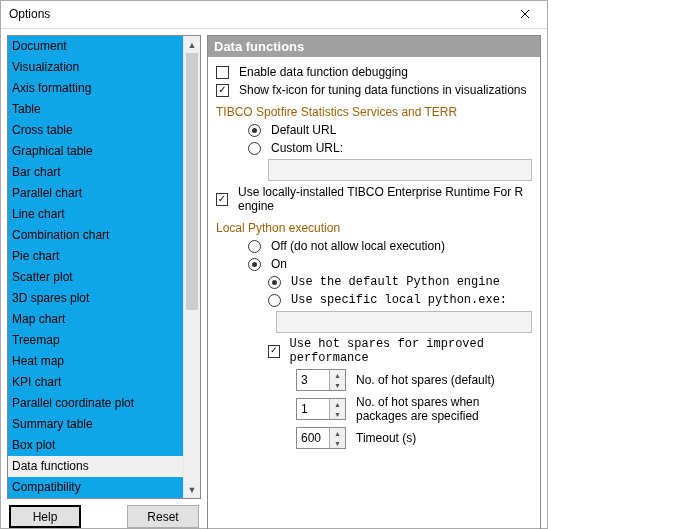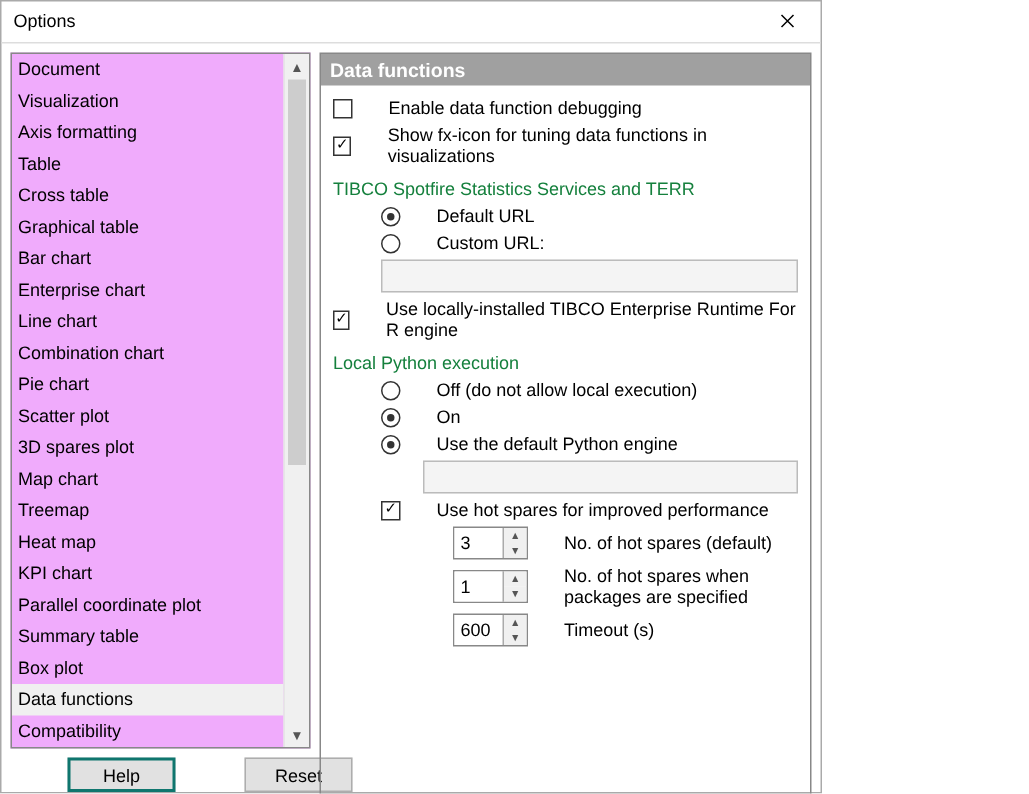--- a/index.html
+++ b/index.html
@@ -4,44 +4,44 @@
 <style>
   * { box-sizing: border-box; }
   html, body { margin:0; padding:0; font-family: "Segoe UI", Tahoma, sans-serif; font-size:12px; color:#000; background:#fff; }
   .window { width:548px; height:529px; border:1px solid #aaa; display:flex; flex-direction:column; background:#fff;justify-content:center; }
   .titlebar { height:30px; display:flex; align-items:center; justify-content:space-between; padding:0 0 0 8px; border-bottom:1px solid #ddd; }
   .titlebar .title { font-size:12px; }
   .titlebar .close { width:45px; height:29px; display:flex; align-items:center; justify-content:center; font-size:14px; line-height:1; }
   .body { flex:1 1 auto; display:flex; flex-direction:column; }
   .main { flex:1 1 auto; display:flex; min-height:0; padding:6px 6px 0 6px; gap:6px; }
   .leftcol { width:200px; display:flex; flex-direction:column; }
-  .listbox { flex:1 1 auto; border:1px solid #888; background:#f0abfc; display:flex; position:relative; min-height:0; }
+  .listbox { flex:1 1 auto; border:1px solid #888; background:#0ea5e9; display:flex; position:relative; min-height:0; }
   .listitems { flex:1 1 auto; overflow:hidden; }
   .listitem { height:21px; line-height:21px; padding:0 4px; border-bottom:0; white-space:nowrap; cursor:default; }
   .listitem.selected { background:#f0f0f0; }
   .scrollbar { width:17px; background:#f0f0f0; display:flex; flex-direction:column; border-left:1px solid #e6e6e6; }
   .scrollbar .arrow { height:17px; display:flex; align-items:center; justify-content:center; font-size:9px; color:#555; }
   .scrollbar .track { flex:1 1 auto; position:relative; }
   .scrollbar .thumb { position:absolute; left:2px; right:2px; top:0; height:60%; background:#cdcdcd; }
   .sidebtns { display:flex; gap:46px; padding:6px 2px 2px 2px; }
   .btn { height:23px; min-width:72px; border:1px solid #adadad; background:#e1e1e1; padding:0 8px; font-family:inherit; font-size:12px; cursor:default; }
-  .btn.primary { border:2px solid #0f766e; padding:0 7px;margin-left:36px; }
+  .btn.primary { border:2px solid #000000; padding:0 7px; }
   .rightcol { flex:1 1 auto; border:1px solid #888; display:flex; flex-direction:column; min-width:0; }
   .sectionhdr { background:#a0a0a0; color:#fff; font-weight:bold; font-size:13px; padding:3px 6px; }
   .panel { padding:4px 8px 8px 8px; flex:1 1 auto; overflow:hidden; }
-  .row { display:flex; align-items:center; gap:24px; margin:4px 0; }
+  .row { display:flex; align-items:center; gap:10px; margin:4px 0; }
   .row.indent1 { margin-left:20px;padding-left:12px; }
-  .row.indent2 { margin-left:32px; }
+  .row.indent2 { margin-left:52px;font-family:Liberation Mono, monospace; }
   .row.indent3 { margin-left:60px; }
   .row.indent4 { margin-left:80px; }
   .checkbox { width:13px; height:13px; border:1px solid #333; display:inline-flex; align-items:center; justify-content:center; font-size:10px; line-height:1; background:#fff; }
   .radio { width:13px; height:13px; border:1px solid #333; border-radius:50%; display:inline-flex; align-items:center; justify-content:center; background:#fff; }
   .radio .dot { width:5px; height:5px; border-radius:50%; background:#333; display:none; }
   .radio.checked .dot { display:block; }
-  .group-title { color:#15803d; margin:8px 0 2px 0; }
+  .group-title { color:#a16207; margin:8px 0 2px 0; }
   .textfield { height:22px; border:1px solid #bbb; background:#f4f4f4; flex:1 1 auto; }
   .spinbox { display:inline-flex; border:1px solid #888; height:22px; width:50px; background:#fff; }
   .spinbox input { border:none; width:32px; text-align:left; padding:0 4px; font-family:inherit; font-size:12px; outline:none; }
   .spinbox .spinbtns { width:17px; display:flex; flex-direction:column; border-left:1px solid #aaa; }
   .spinbox .sbtn { flex:1; display:flex; align-items:center; justify-content:center; font-size:7px; color:#555; background:#f0f0f0; }
   label { cursor:default; }
 </style>
 </head>
 <body>
 
@@ -59,21 +59,21 @@
       <div class="leftcol">
         <div class="listbox">
           <div class="listitems" id="listitems">
               <div class="listitem">Document</div>
               <div class="listitem">Visualization</div>
               <div class="listitem">Axis formatting</div>
               <div class="listitem">Table</div>
               <div class="listitem">Cross table</div>
               <div class="listitem">Graphical table</div>
               <div class="listitem">Bar chart</div>
-              <div class="listitem">Enterprise chart</div>
+              <div class="listitem">Parallel chart</div>
               <div class="listitem">Line chart</div>
               <div class="listitem">Combination chart</div>
               <div class="listitem">Pie chart</div>
               <div class="listitem">Scatter plot</div>
               <div class="listitem">3D spares plot</div>
               <div class="listitem">Map chart</div>
               <div class="listitem">Treemap</div>
               <div class="listitem">Heat map</div>
               <div class="listitem">KPI chart</div>
               <div class="listitem">Parallel coordinate plot</div>
@@ -138,20 +138,24 @@
                 <span class="dot"></span>
               </span>
             <label>On</label>
           </div>
           <div class="row indent2">
             <span class="radio checked">
                 <span class="dot"></span>
               </span>
             <label>Use the default Python engine</label>
           </div>
+          <div class="row indent2">
+            <span class="radio"></span>
+            <label>Use specific local python.exe:</label>
+          </div>
           <div class="row indent3">
             <div class="textfield"></div>
           </div>
 
           <div class="row indent2">
             <span class="checkbox">✓</span>
             <label>Use hot spares for improved performance</label>
           </div>
           <div class="row indent4">
             <span class="spinbox">

